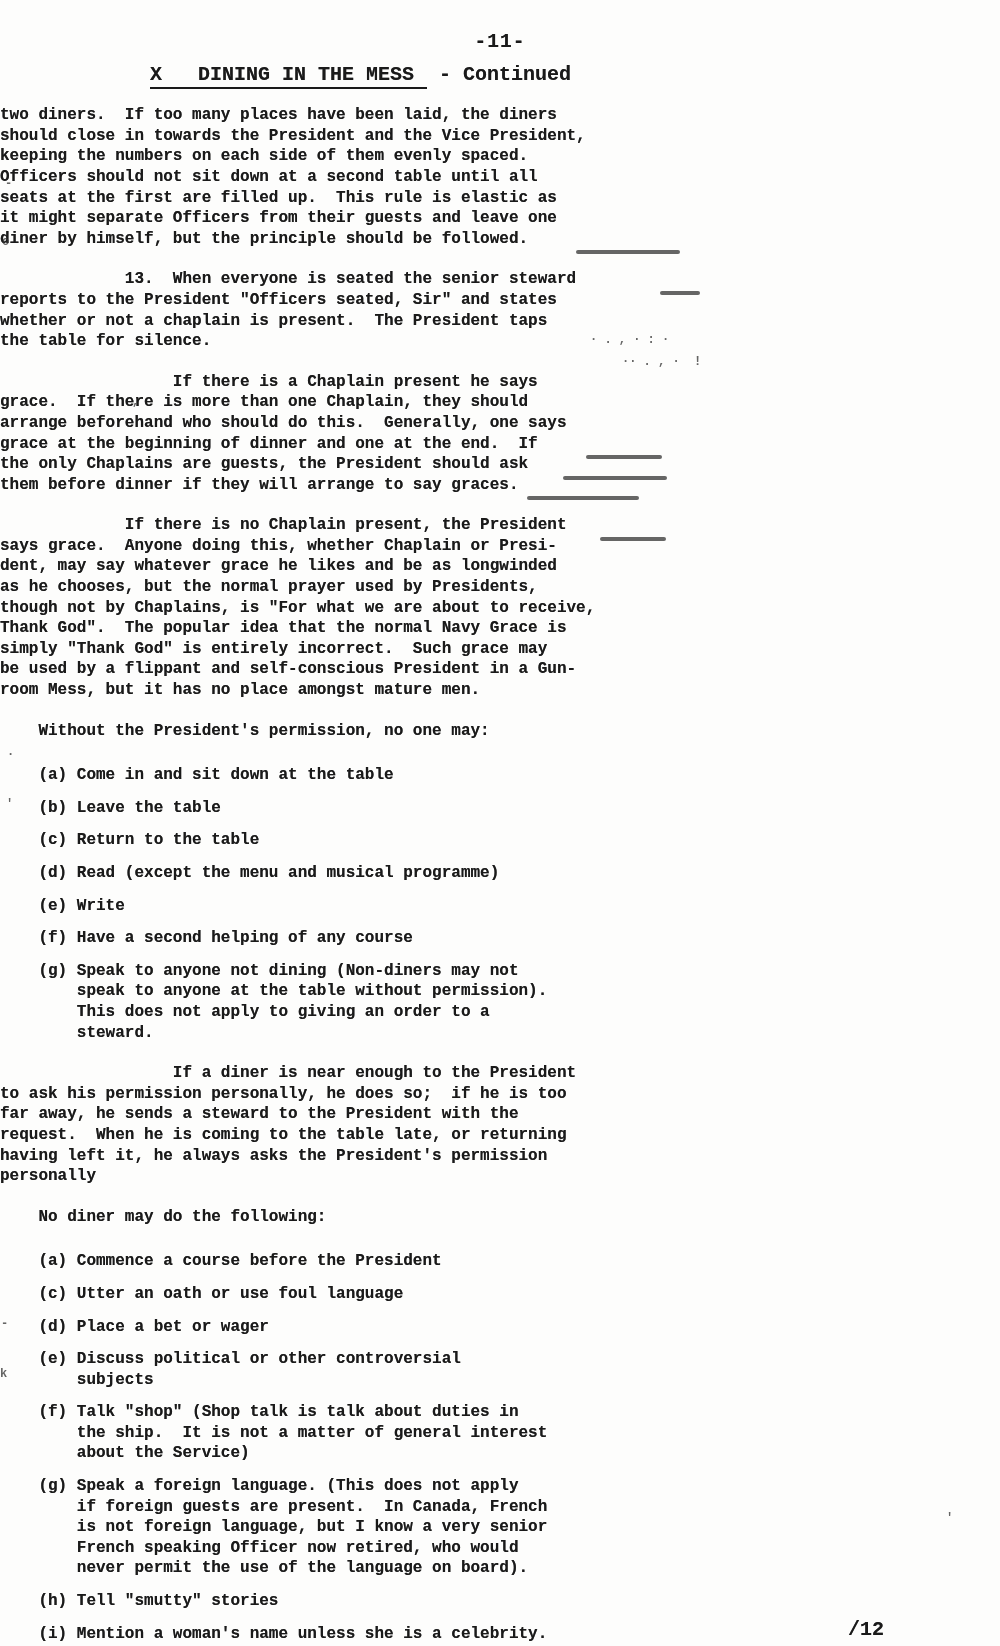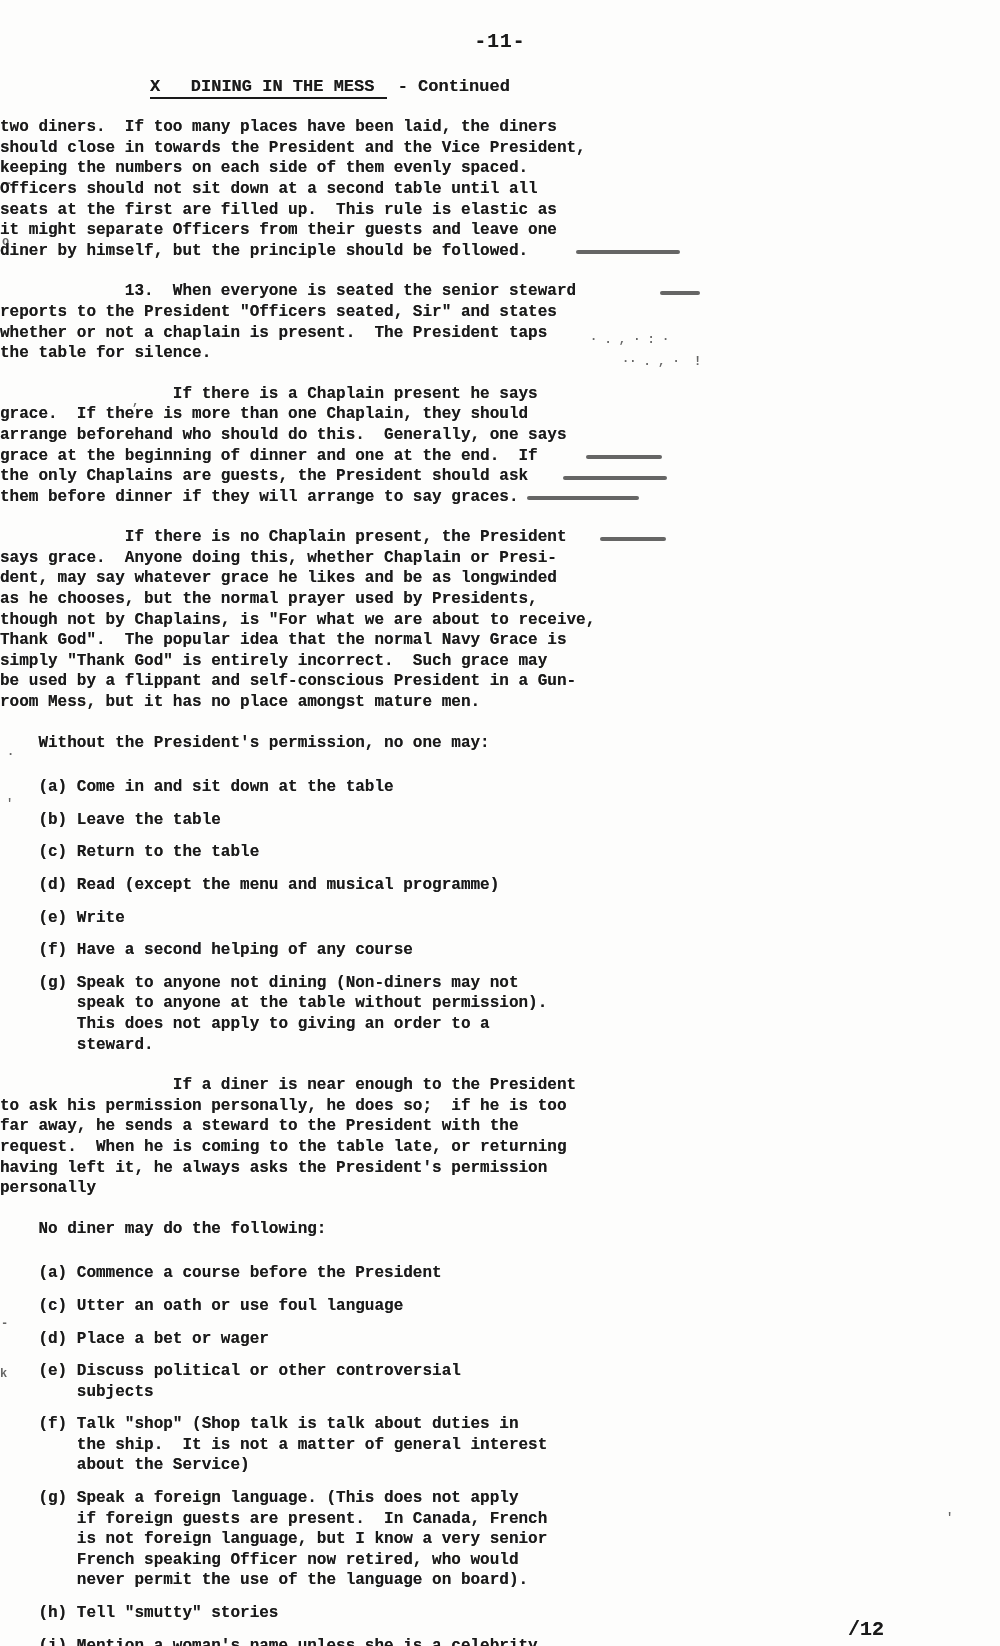--- a/index.html
+++ b/index.html
@@ -17,22 +17,22 @@
   }
   .pageno{
     padding-top:32px;
     text-align:center;
     font-size:19.6px;
     line-height:20.6px;
     letter-spacing:1px;
     white-space:pre;
   }
   .heading{
-    margin:24px 0 0 150px;
-    font-size:17px;
+    margin:12px 0 0 150px;
+    font-size:20px;
     line-height:20.6px;
     white-space:pre;
   }
   .heading .hl{
     border-bottom:2.5px solid #1a1a1a;
     padding-bottom:1.5px;
     padding-right:13px;
   }
   #doc-body{
     font-size:16px;

